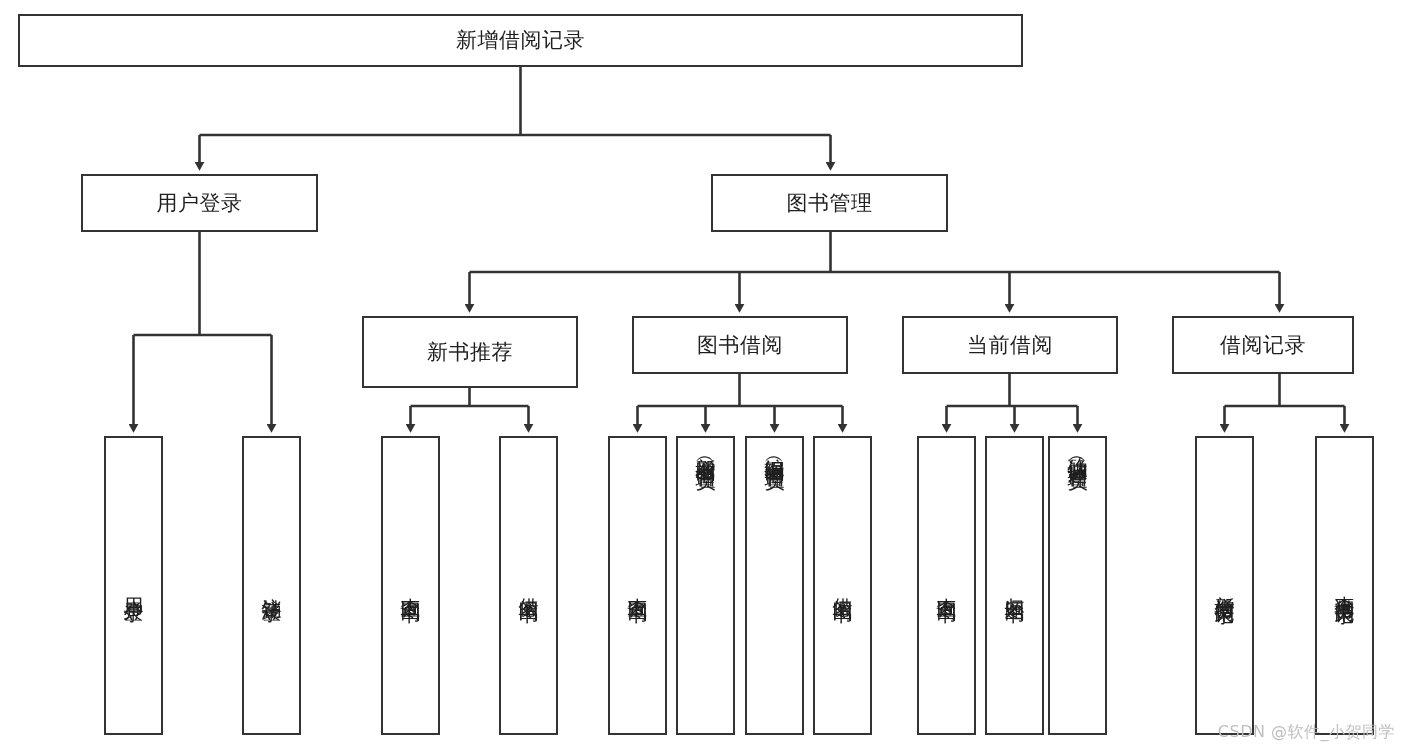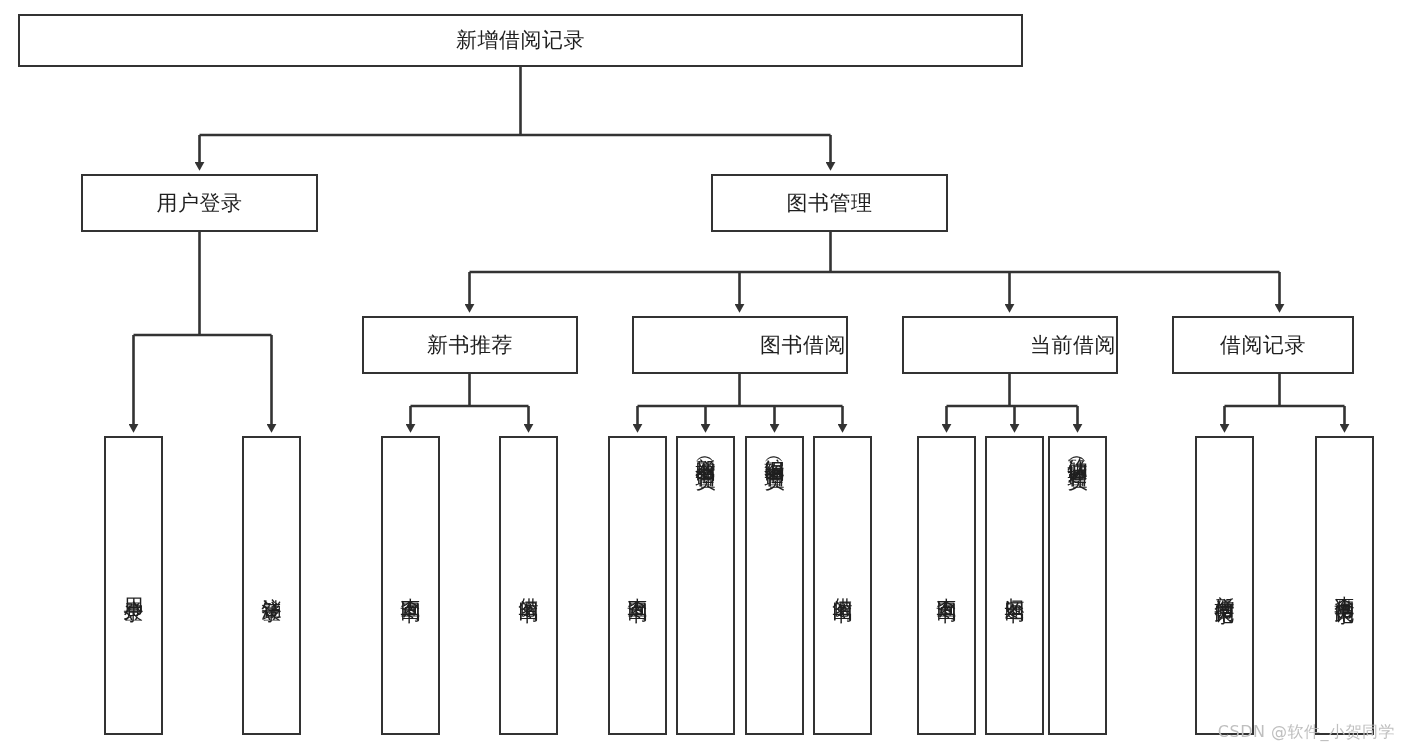--- a/index.html
+++ b/index.html
@@ -128,27 +128,27 @@
     <span class="label">新增借阅记录</span>
   </div>
 
   <div class="node" style="left:81px;top:174px;width:237px;height:58px;">
     <span class="label">用户登录</span>
   </div>
   <div class="node" style="left:711px;top:174px;width:237px;height:58px;text-align:right;">
     <span class="label">图书管理</span>
   </div>
 
-  <div class="node" style="left:362px;top:316px;width:216px;height:58px;">
+  <div class="node" style="left:362px;top:316px;width:216px;height:72px;">
     <span class="label">新书推荐</span>
   </div>
-  <div class="node" style="left:632px;top:316px;width:216px;height:58px;justify-content:flex-end;">
+  <div class="node" style="left:632px;top:316px;width:216px;height:58px;">
     <span class="label">图书借阅</span>
   </div>
-  <div class="node" style="left:902px;top:316px;width:216px;height:58px;justify-content:flex-end;">
+  <div class="node" style="left:902px;top:316px;width:216px;height:58px;">
     <span class="label">当前借阅</span>
   </div>
   <div class="node" style="left:1172px;top:316px;width:182px;height:58px;">
     <span class="label">借阅记录</span>
   </div>
 
   <div class="node vert mid" style="left:104px;top:436px;width:59px;height:299px;">
     <span class="label">用户登录</span>
   </div>
   <div class="node vert mid" style="left:242px;top:436px;width:59px;height:299px;">

